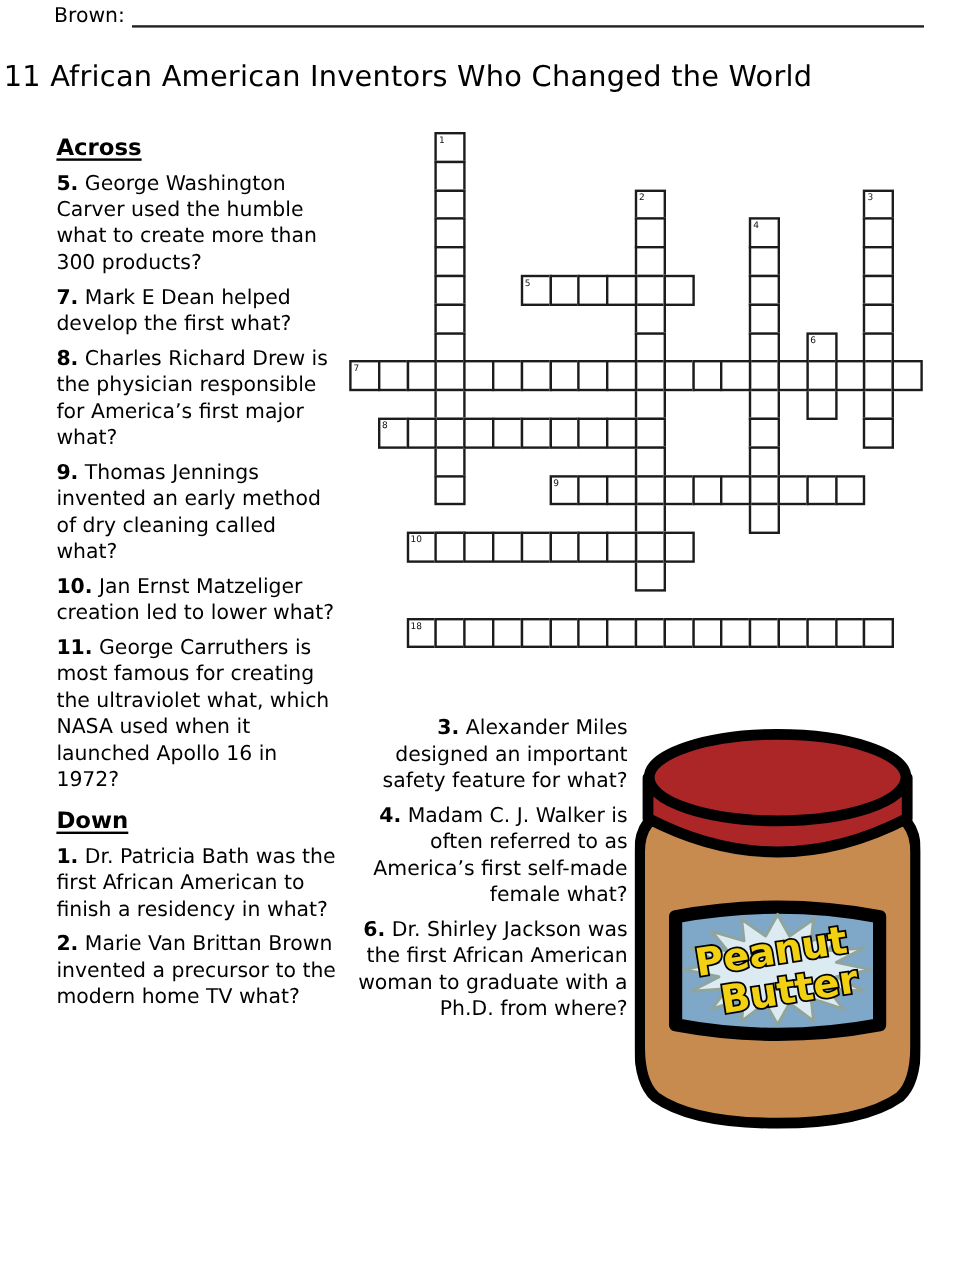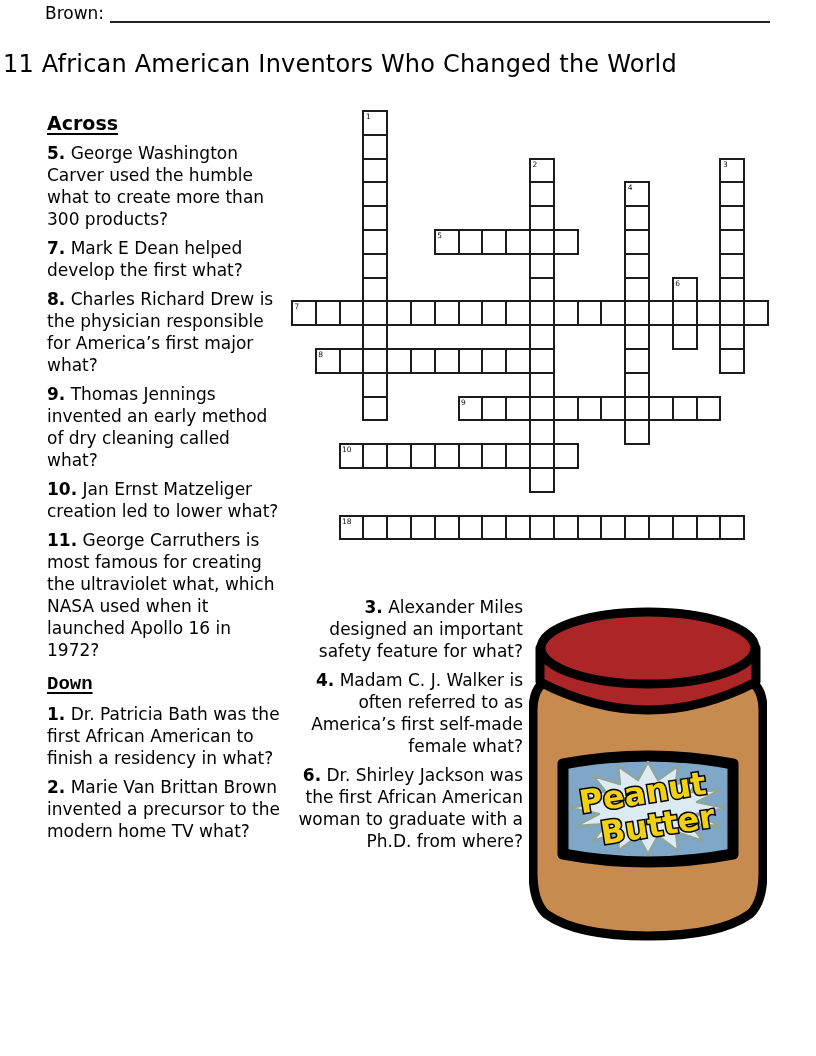--- a/index.html
+++ b/index.html
@@ -15,21 +15,21 @@
   
   .page-title { position:absolute; left:0; top:50px; width:680px; text-align:center;
     font-size:24px; font-weight:500; color:#000; letter-spacing:0.2px; }
   
   .clue-col { position:absolute; font-size:17px; line-height:22px; color:#000; }
   #left-col { left:47px; top:111px; width:238px; }
   #mid-col  { left:291px; top:596px; width:232px;text-align:right; }
   .clue-heading { font-weight:bold; font-size:19px; line-height:24px;
     text-decoration:underline; text-decoration-thickness:2px; text-underline-offset:3px;
     margin:0 0 7px 0; }
-  .clue-heading.down-gap { margin-top:11px;font-family:Liberation Mono, monospace; }
+  .clue-heading.down-gap { margin-top:11px; }
   .clue { margin:0 0 7px 0; }
   .clue b { font-weight:bold; }
   
   #crossword { position:absolute; }
   .cw-cell { position:absolute; box-sizing:border-box; background:#fff;
     border:2px solid #1c1c1c; }
   .cw-num { position:absolute; top:0px; left:1.5px; font-size:7.5px; line-height:9px; color:#111; }
   
   #jar { position:absolute; left:529px; top:606px; width:238px; height:342px; }
 </style>

